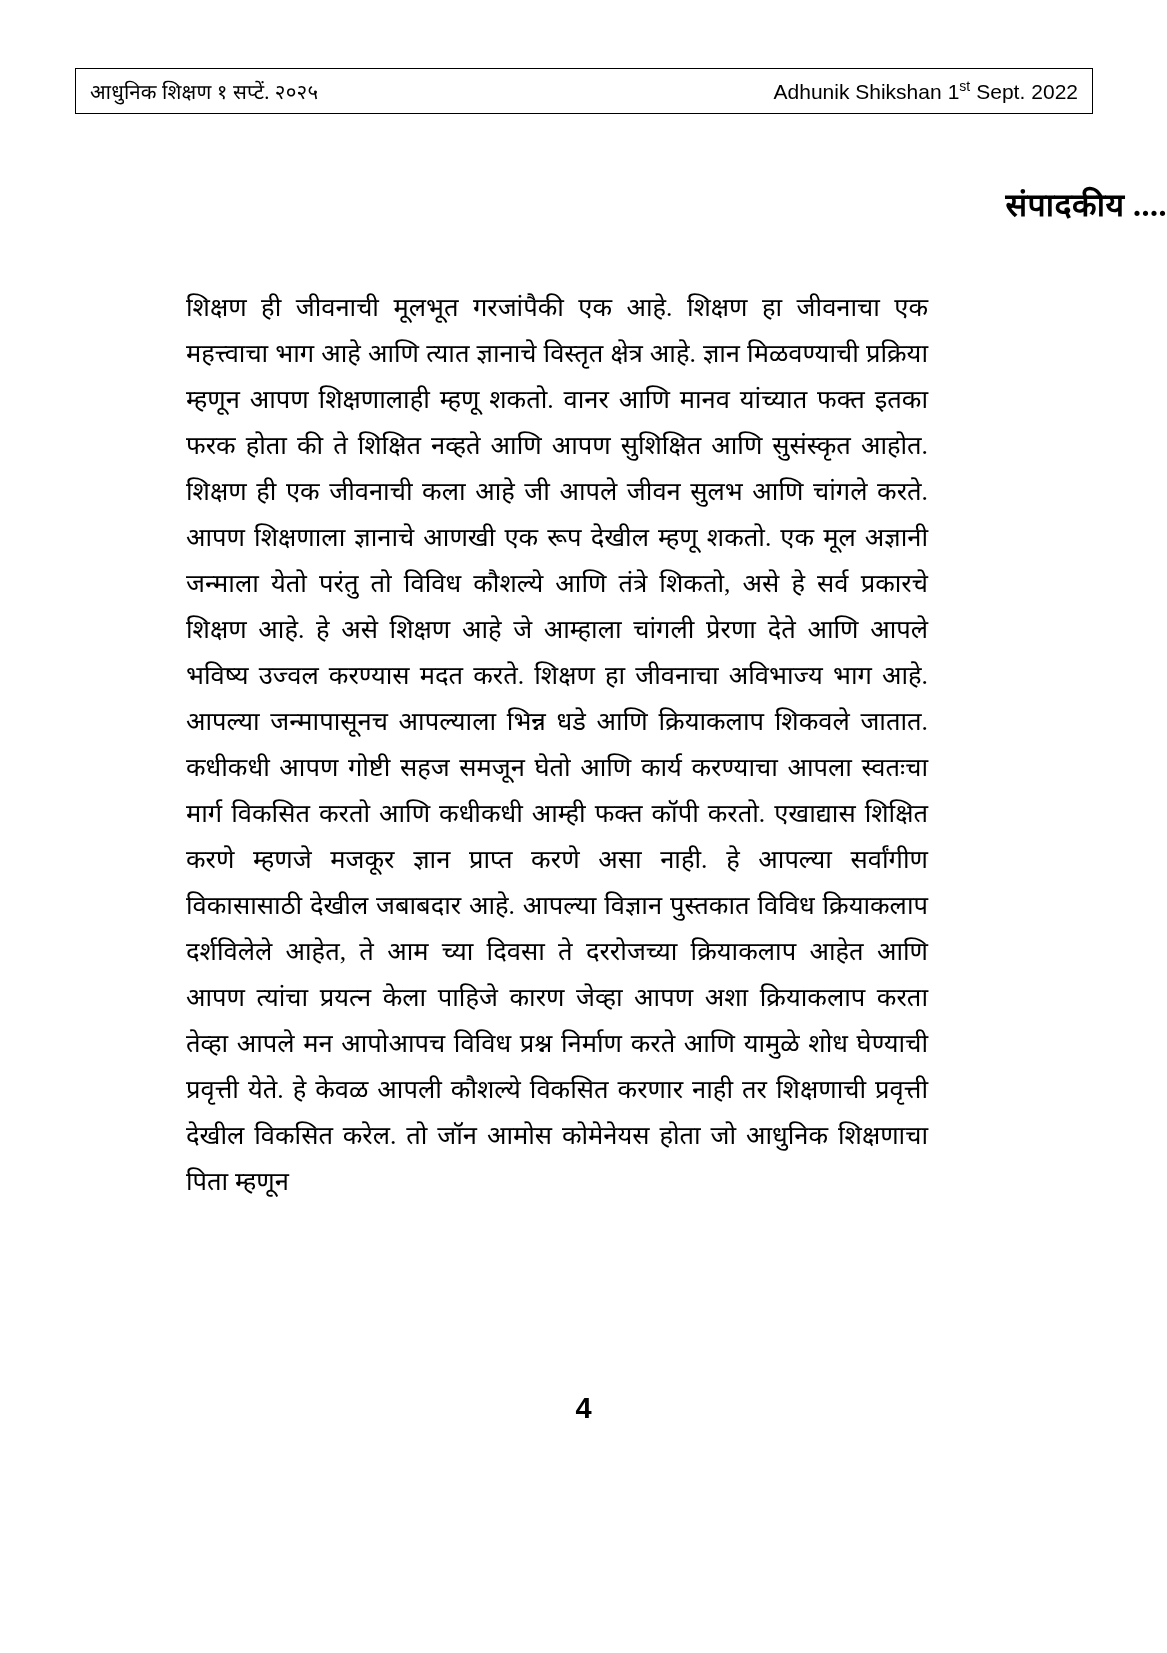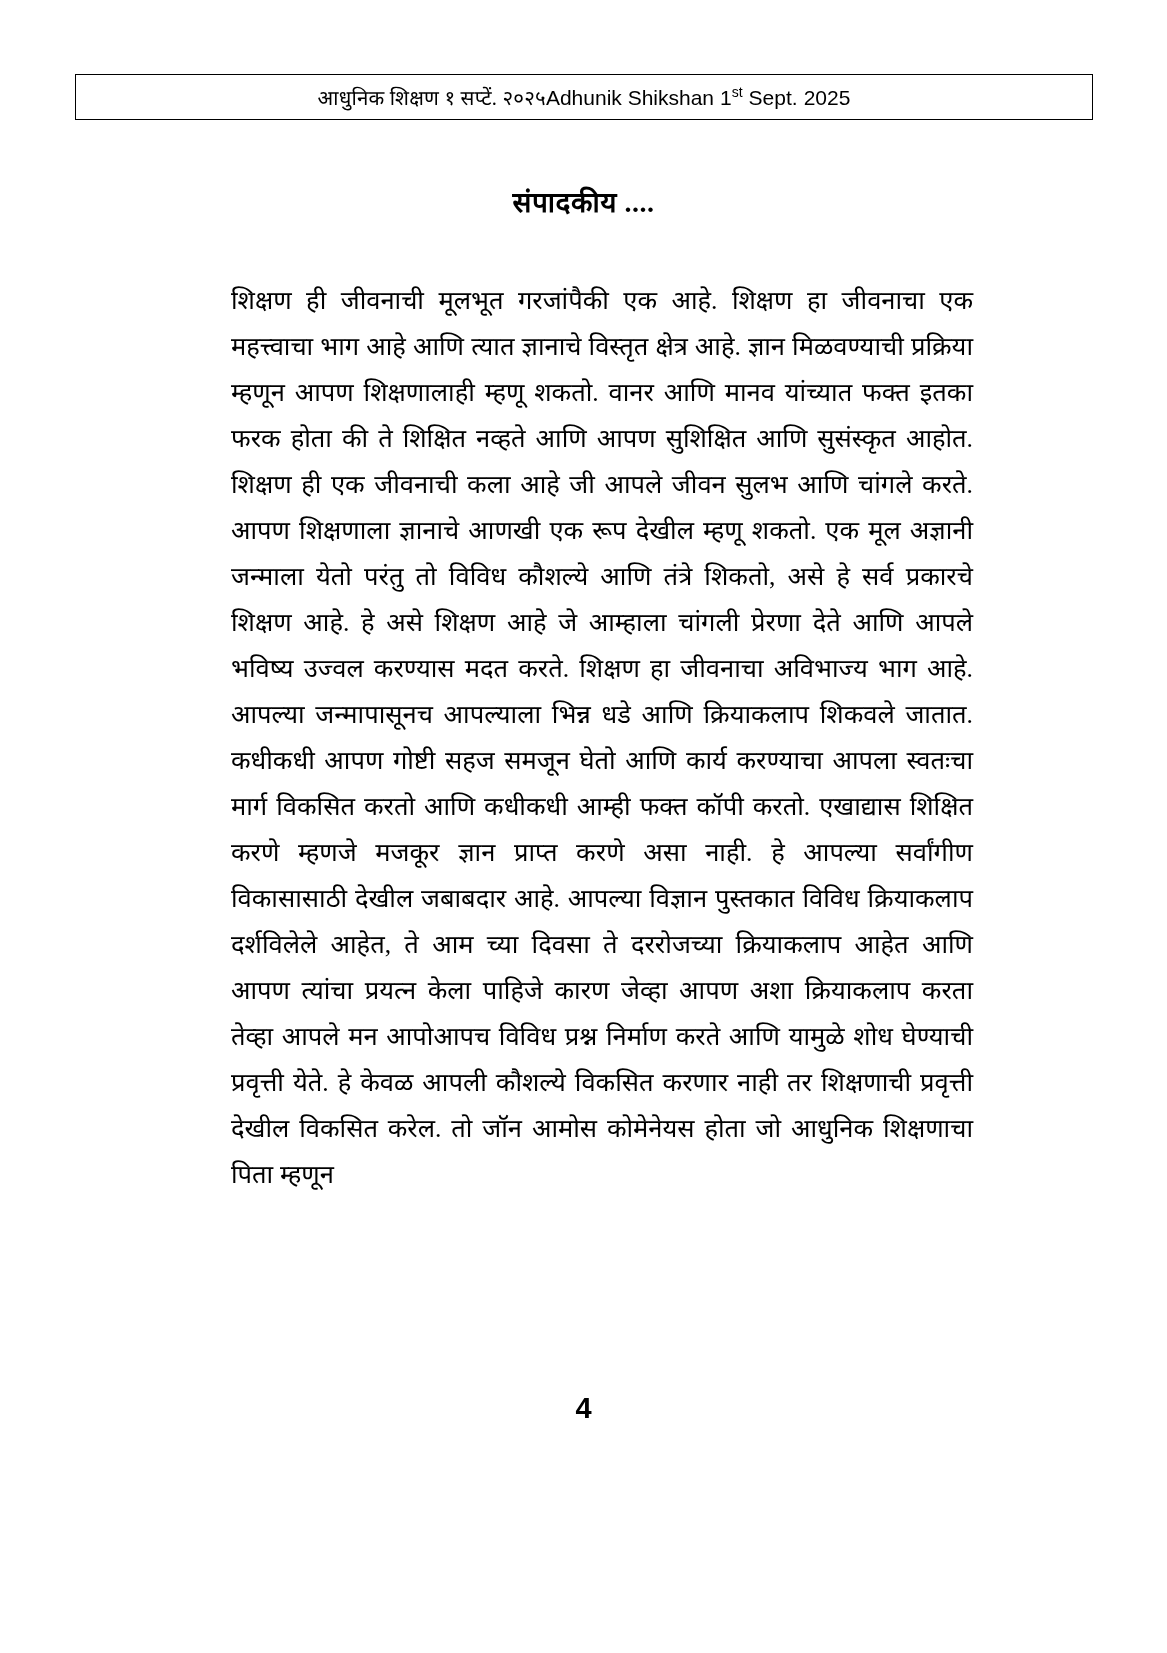--- a/index.html
+++ b/index.html
@@ -17,29 +17,29 @@
   .page {
     position: relative;
     width: 1167px;
     height: 1653px;
     box-sizing: border-box;
   }
 
   
   .header {
     position: absolute;
-    top: 74px;
+    top: 68px;
     left: 75px;
     width: 1018px;
     height: 46px;
     border: 1.5px solid #000000;
     box-sizing: border-box;
     display: flex;
     align-items: center;
-    justify-content: center;
+    justify-content: space-between;
     padding: 0 14px;
   }
   .header-left {
     font-family: "Liberation Serif", serif;
     font-size: 20.5px;
     letter-spacing: 0.2px;
     white-space: nowrap;
   }
   .header-right {
     font-family: "Liberation Sans", sans-serif;
@@ -55,40 +55,39 @@
     display: inline-block;
     width: 6px;
   }
 
   
   .title {
     position: absolute;
     top: 182px;
     left: 0;
     width: 1167px;
-    text-align: center;
+    text-align: right;
     font-family: "Liberation Serif", serif;
-    font-size: 28px;
+    font-size: 32px;
     font-weight: bold;
     letter-spacing: 0.5px;
   }
 
   
   .body-text {
     position: absolute;
-    top: 278px;
+    top: 285px;
     left: 186px;
     width: 742px;
     font-family: "Liberation Serif", serif;
     font-size: 25.5px;
     line-height: 46px;
     text-align: justify;
     text-justify: inter-word;
     word-spacing: 0.5px;
-    margin-left: 45px;
   }
   .body-text p {
     margin: 0;
     text-indent: 0;
   }
 
   
   .folio {
     position: absolute;
     top: 1392px;
@@ -100,21 +99,21 @@
     font-weight: bold;
   }
 </style>
 </head>
 <body>
 
 <div class="page">
 
   <div class="header">
     <span class="header-left">आधुनिक शिक्षण १ सप्टें. २०२५</span>
-    <span class="header-right"><span>Adhunik Shikshan</span><span class="gap"></span><span>1</span><sup>st</sup><span class="gap"></span><span>Sept.</span><span class="gap"></span><span>2025</span></span>
+    <span class="header-right"><span>Adhunik Shikshan</span><span class="gap"></span><span>1</span><sup>st</sup><span class="gap"></span><span>Sept.</span><span class="gap"></span><span>2022</span></span>
   </div>
 
   <div class="title">संपादकीय ....</div>
 
   <div class="body-text">
     <p>शिक्षण ही जीवनाची मूलभूत गरजांपैकी एक आहे. शिक्षण हा जीवनाचा एक महत्त्वाचा भाग आहे आणि त्यात ज्ञानाचे विस्तृत क्षेत्र आहे. ज्ञान मिळवण्याची प्रक्रिया म्हणून आपण शिक्षणालाही म्हणू शकतो. वानर आणि मानव यांच्यात फक्त इतका फरक होता की ते शिक्षित नव्हते आणि आपण सुशिक्षित आणि सुसंस्कृत आहोत.  शिक्षण ही एक जीवनाची कला आहे जी आपले जीवन सुलभ आणि चांगले करते. आपण शिक्षणाला ज्ञानाचे आणखी एक रूप देखील म्हणू शकतो. एक मूल अज्ञानी जन्माला येतो परंतु तो विविध कौशल्ये आणि तंत्रे शिकतो, असे हे सर्व प्रकारचे शिक्षण आहे. हे असे शिक्षण आहे जे आम्हाला चांगली प्रेरणा देते आणि आपले भविष्य उज्वल करण्यास मदत करते. शिक्षण हा जीवनाचा अविभाज्य भाग आहे.  आपल्या जन्मापासूनच आपल्याला भिन्न धडे आणि क्रियाकलाप शिकवले जातात. कधीकधी आपण गोष्टी सहज समजून घेतो आणि कार्य करण्याचा आपला स्वतःचा मार्ग विकसित करतो आणि कधीकधी आम्ही फक्त कॉपी करतो. एखाद्यास शिक्षित करणे म्हणजे मजकूर ज्ञान प्राप्त करणे असा नाही. हे आपल्या सर्वांगीण विकासासाठी देखील जबाबदार आहे. आपल्या विज्ञान पुस्तकात विविध  क्रियाकलाप दर्शविलेले आहेत, ते आम च्या दिवसा ते दररोजच्या क्रियाकलाप आहेत आणि आपण त्यांचा प्रयत्न केला पाहिजे कारण जेव्हा आपण अशा क्रियाकलाप करता तेव्हा आपले मन आपोआपच विविध प्रश्न निर्माण करते आणि यामुळे शोध घेण्याची प्रवृत्ती येते. हे केवळ आपली कौशल्ये विकसित करणार नाही तर शिक्षणाची प्रवृत्ती देखील विकसित करेल.  तो जॉन आमोस कोमेनेयस होता जो आधुनिक शिक्षणाचा पिता म्हणून</p>
   </div>
 
   <div class="folio">4</div>
 

